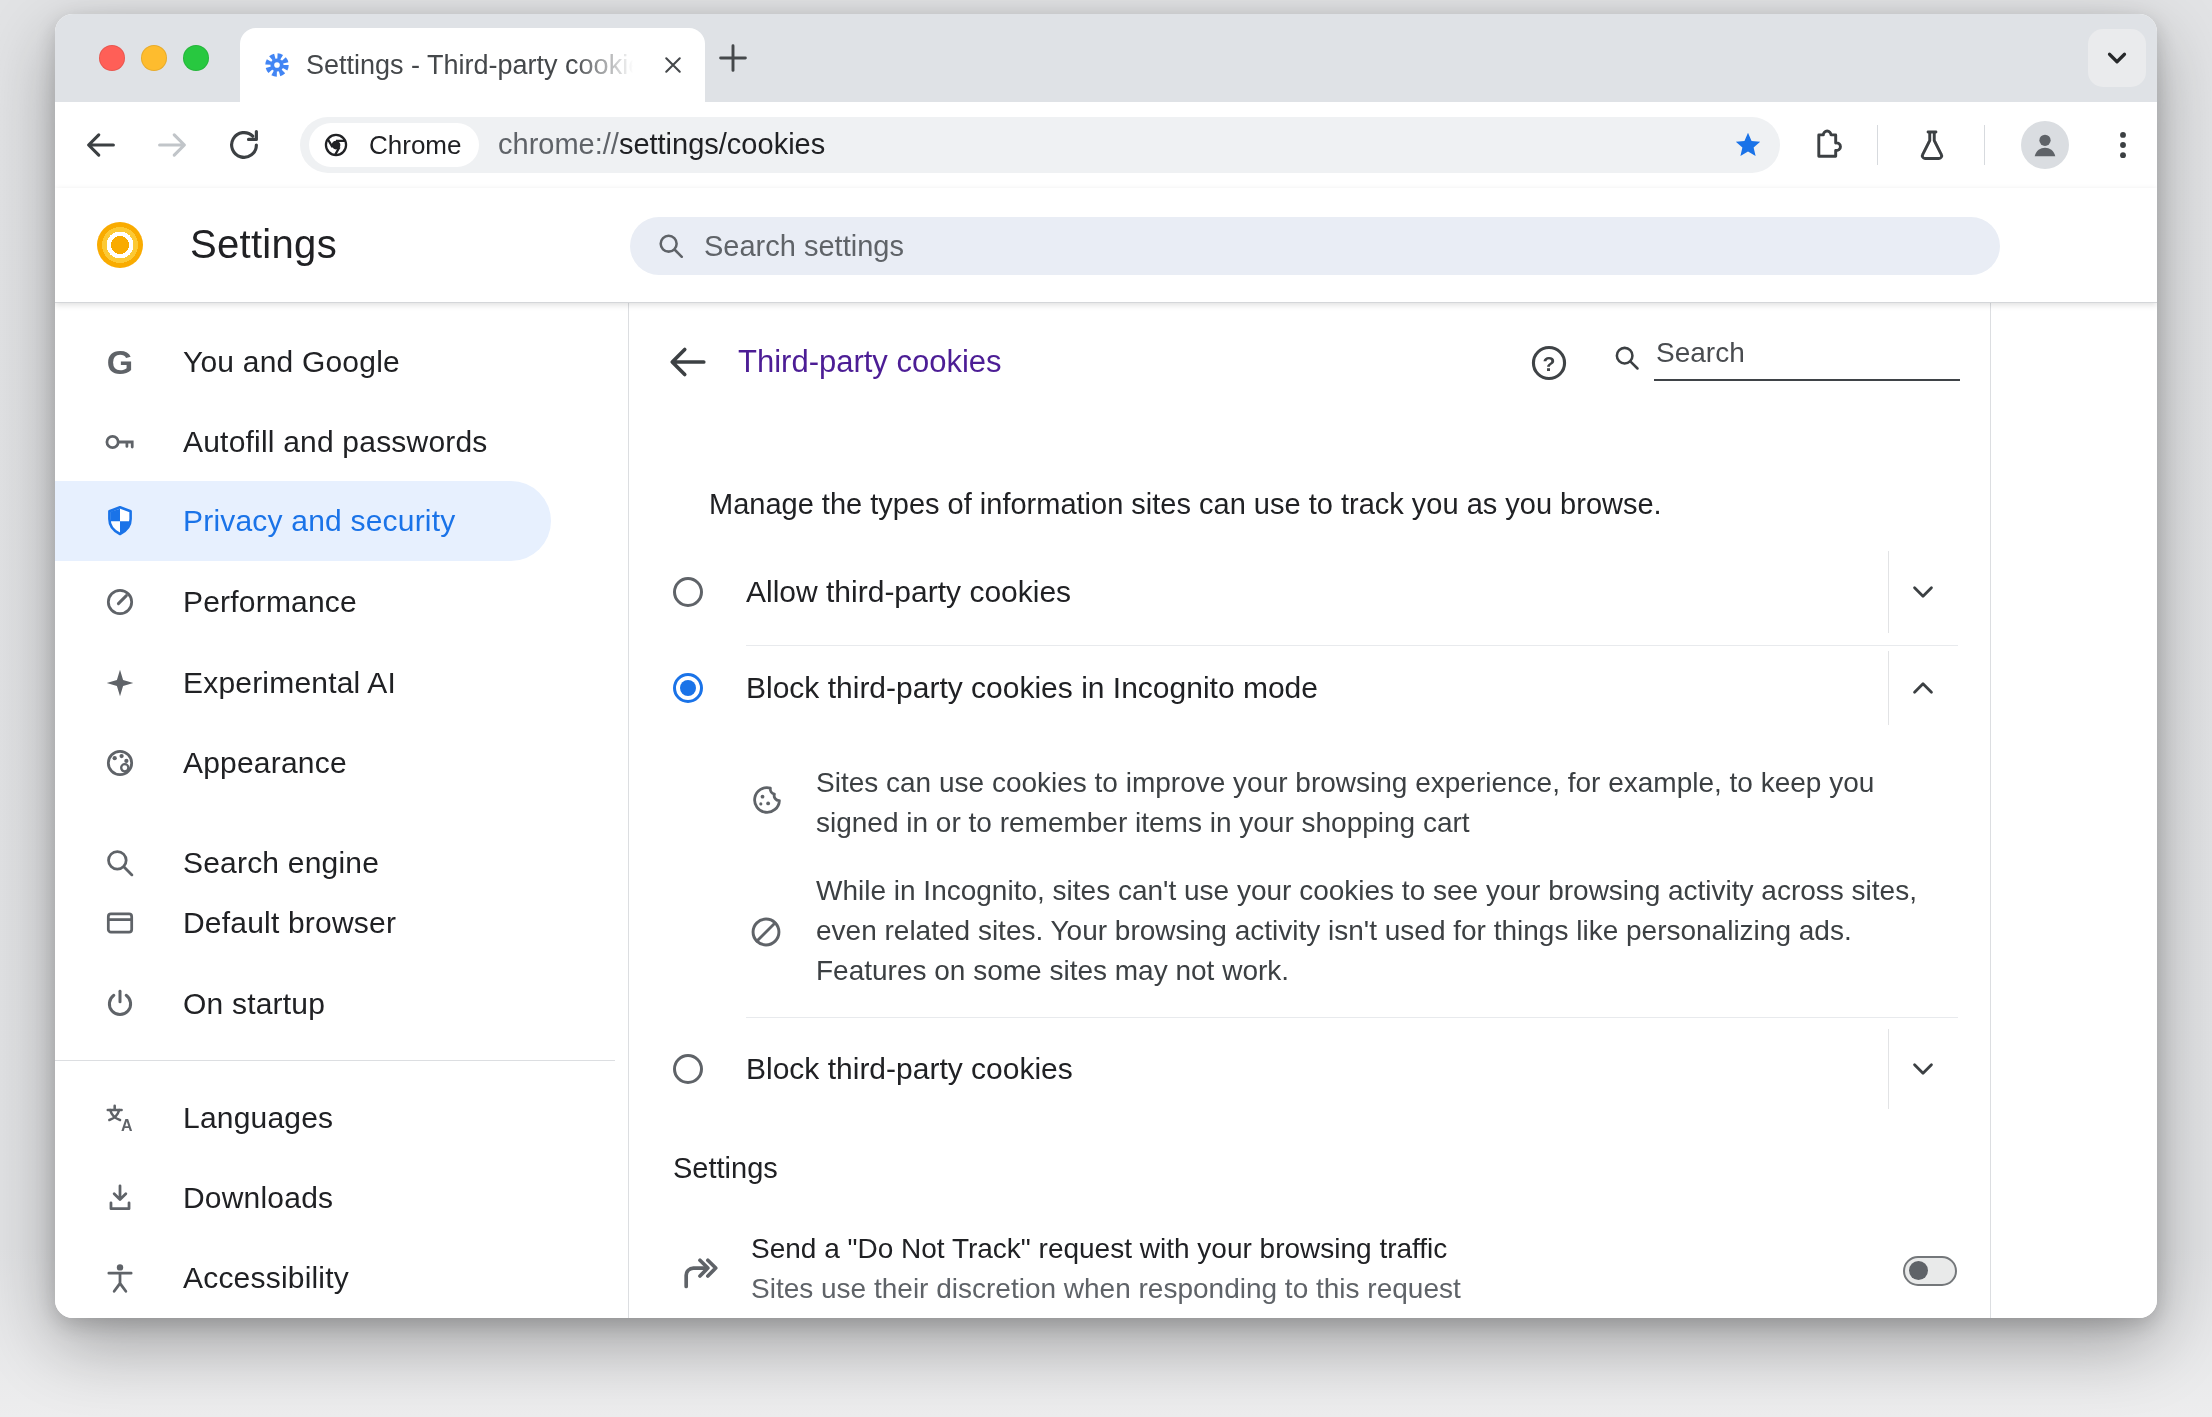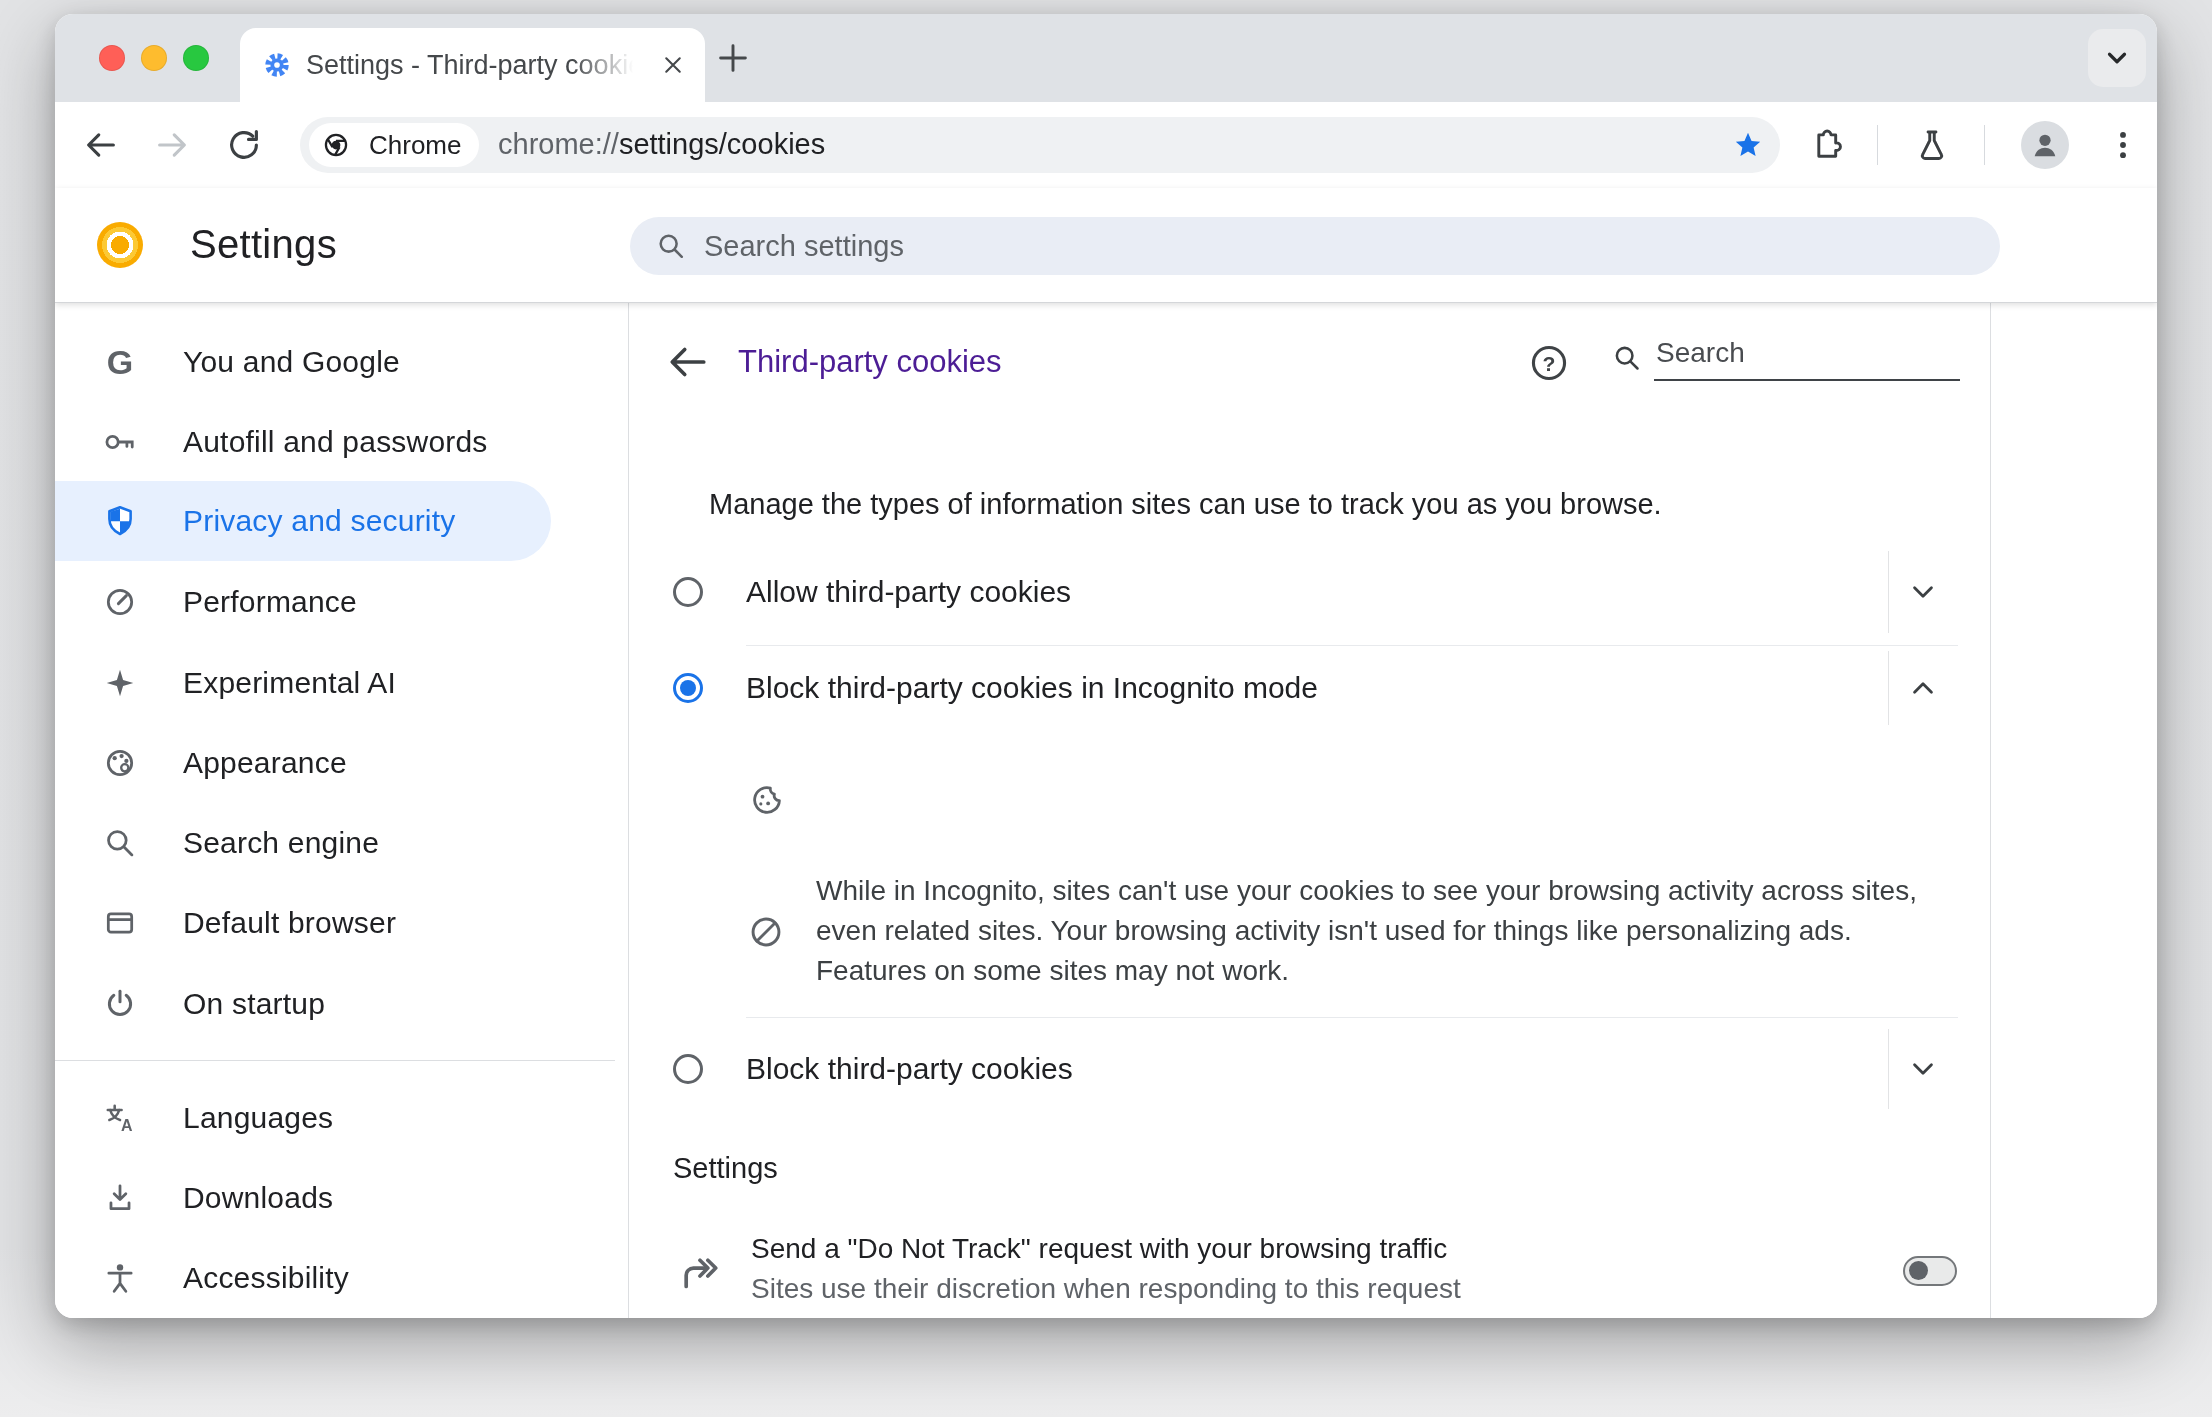--- a/index.html
+++ b/index.html
@@ -272,21 +272,21 @@
             <svg width="34" height="34" viewBox="0 0 32 32">
                 <circle cx="16" cy="16" r="11" fill="none" stroke="#5f6368" stroke-width="2.6"></circle>
                 <circle cx="11" cy="11.5" r="2" fill="#5f6368"></circle>
                 <circle cx="17.5" cy="9.5" r="2" fill="#5f6368"></circle>
                 <circle cx="22" cy="14" r="2" fill="#5f6368"></circle>
                 <circle cx="20.5" cy="20.5" r="3.4" fill="#fff" stroke="#5f6368" stroke-width="2.2"></circle>
               </svg>
           </span>
           <span class="nv-label">Appearance</span>
         </div>
-        <div class="nav-item" style="top:500px">
+        <div class="nav-item" style="top:520px">
           <span class="nv-ic">
             <svg width="34" height="34" viewBox="0 0 32 32">
                 <circle cx="13.5" cy="13.5" r="8.3" fill="none" stroke="#5f6368" stroke-width="2.6"></circle>
                 <path d="M19.8 19.8l7.4 7.4" stroke="#5f6368" stroke-width="2.6" stroke-linecap="round"></path>
               </svg>
           </span>
           <span class="nv-label">Search engine</span>
         </div>
         <div class="nav-item" style="top:580px">
           <span class="nv-ic">
@@ -386,20 +386,21 @@
         </div>
 
         <span class="detail-ic" style="left:120px;top:479px">
           <svg width="36" height="36" viewBox="0 0 32 32">
             <path d="M27 16.5A11 11 0 1 1 19 5.4a4.6 4.6 0 0 0 3.6 5.3A4.4 4.4 0 0 0 27 16.5z" fill="none" stroke="#5f6368" stroke-width="2.5" stroke-linejoin="round"></path>
             <circle cx="12" cy="13" r="1.7" fill="#5f6368"></circle>
               <circle cx="17" cy="19" r="1.7" fill="#5f6368"></circle>
               <circle cx="10.5" cy="19.5" r="1.4" fill="#5f6368"></circle>
           </svg>
         </span>
+        <p class="detail-text" style="top:460px">Sites can use cookies to improve your browsing experience, for example, to keep you signed in or to remember items in your shopping cart</p>
 
         <span class="detail-ic" style="left:119px;top:611px">
           <svg width="36" height="36" viewBox="0 0 32 32">
               <circle cx="16" cy="16" r="11.5" fill="none" stroke="#5f6368" stroke-width="2.6"></circle>
               <path d="M8 24L24 8" stroke="#5f6368" stroke-width="2.6" stroke-linecap="round"></path>
             </svg>
         </span>
         <p class="detail-text" style="top:568px">While in Incognito, sites can't use your cookies to see your browsing activity across sites, even related sites. Your browsing activity isn't used for things like personalizing ads. Features on some sites may not work.</p>
 
         <span class="list-div" style="top:714px"></span>

